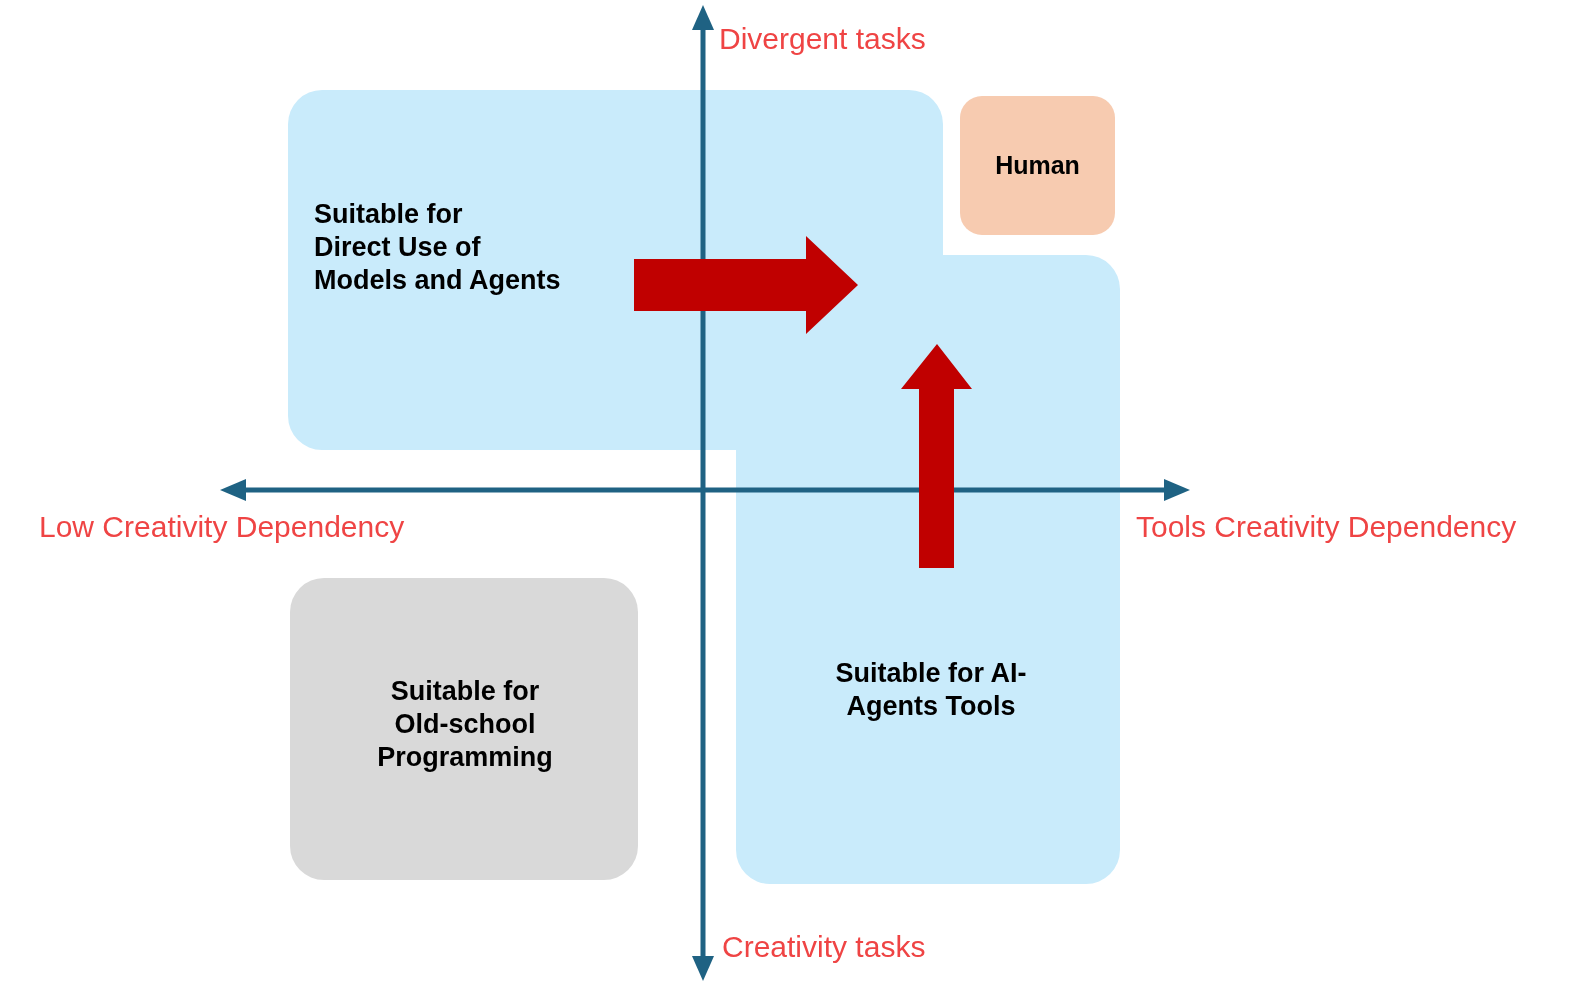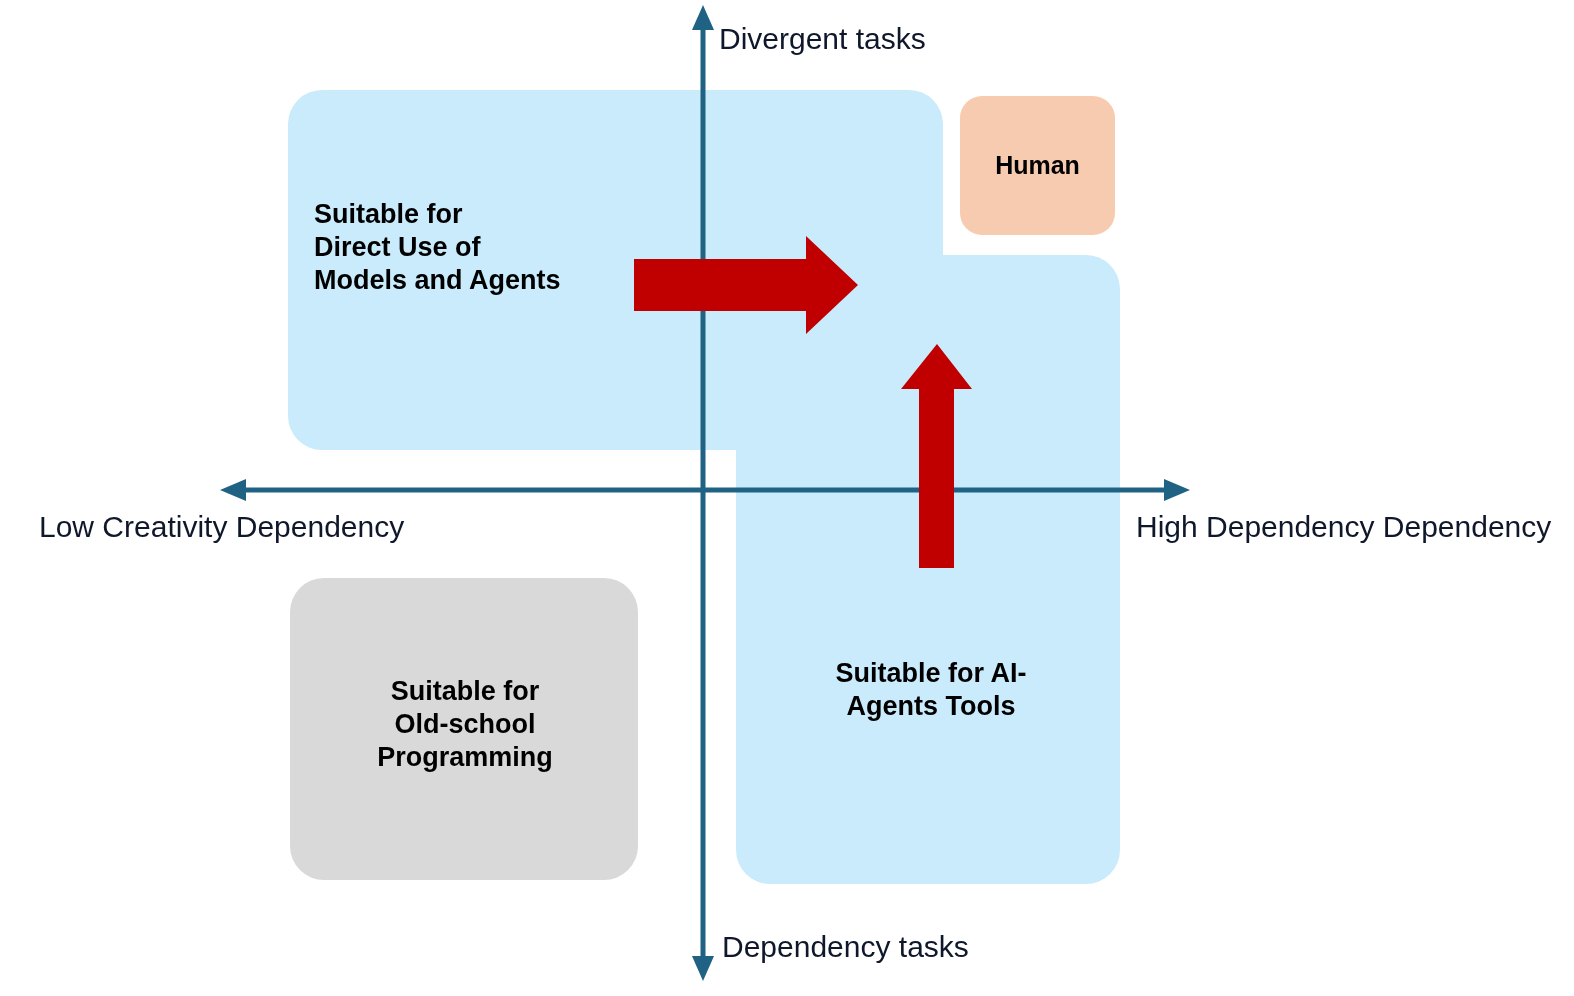--- a/index.html
+++ b/index.html
@@ -99,21 +99,21 @@
     top: 0;
     width: 1574px;
     height: 996px;
     overflow: visible;
   }
 
   
   .axis-caption {
     position: absolute;
     font-size: 30px;
-    color: #0f172a;
+    color: #ef4444;
     white-space: nowrap;
   }
   #caption-divergent { left: 719px; top: 22px; }
   #caption-repetitive { left: 722px; top: 930px; }
   #caption-low { left: 16px; top: 510px; margin-left: 23px; }
   #caption-high { left: 1136px; top: 510px; }
 </style>
 </head>
 <body>
 
@@ -154,19 +154,19 @@
 Agents Tools</div>
 
   <div class="box-label" id="label-old-school">Suitable for
 Old-school
 Programming</div>
 
   <div class="box-label" id="label-human">Human</div>
 
   <div class="axis-caption" id="caption-divergent">Divergent tasks</div>
 
-  <div class="axis-caption" id="caption-repetitive">Dependency tasks</div>
+  <div class="axis-caption" id="caption-repetitive">Creativity tasks</div>
 
   <div class="axis-caption" id="caption-low">Low Creativity Dependency</div>
 
-  <div class="axis-caption" id="caption-high">High Dependency Dependency</div>
+  <div class="axis-caption" id="caption-high">Tools Creativity Dependency</div>
 
 </div>
 
 </body></html>

